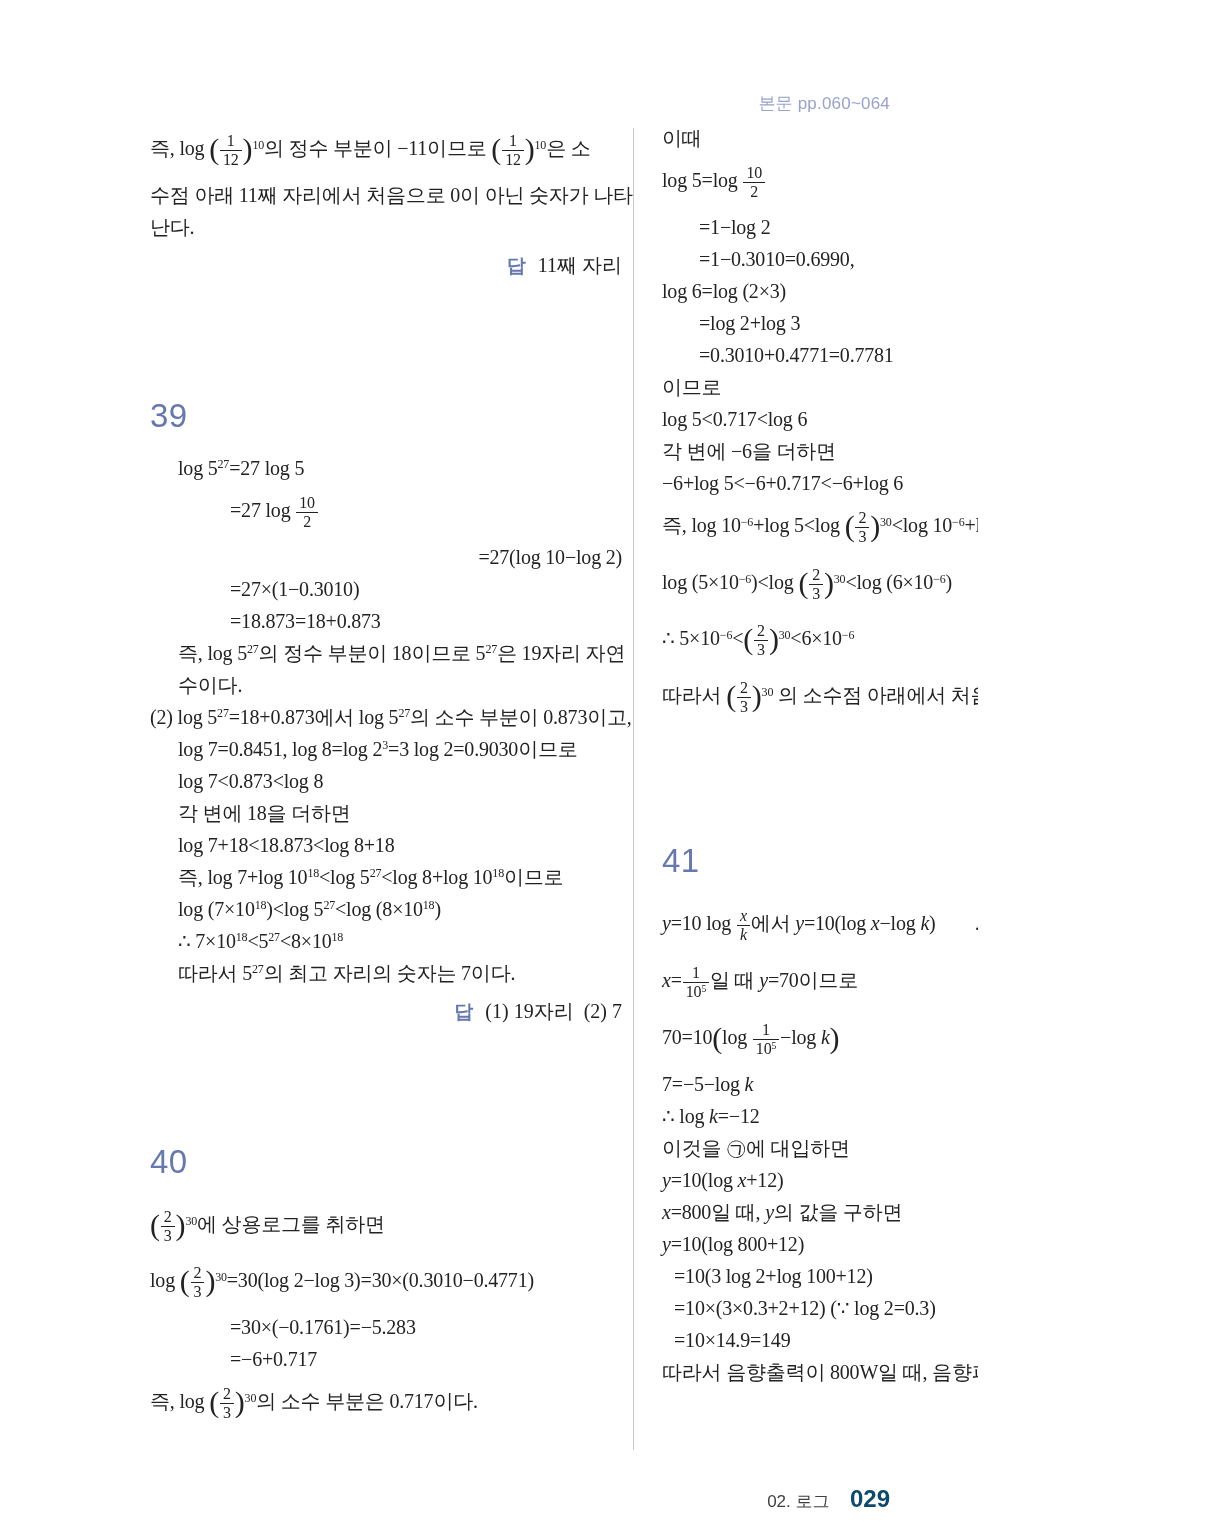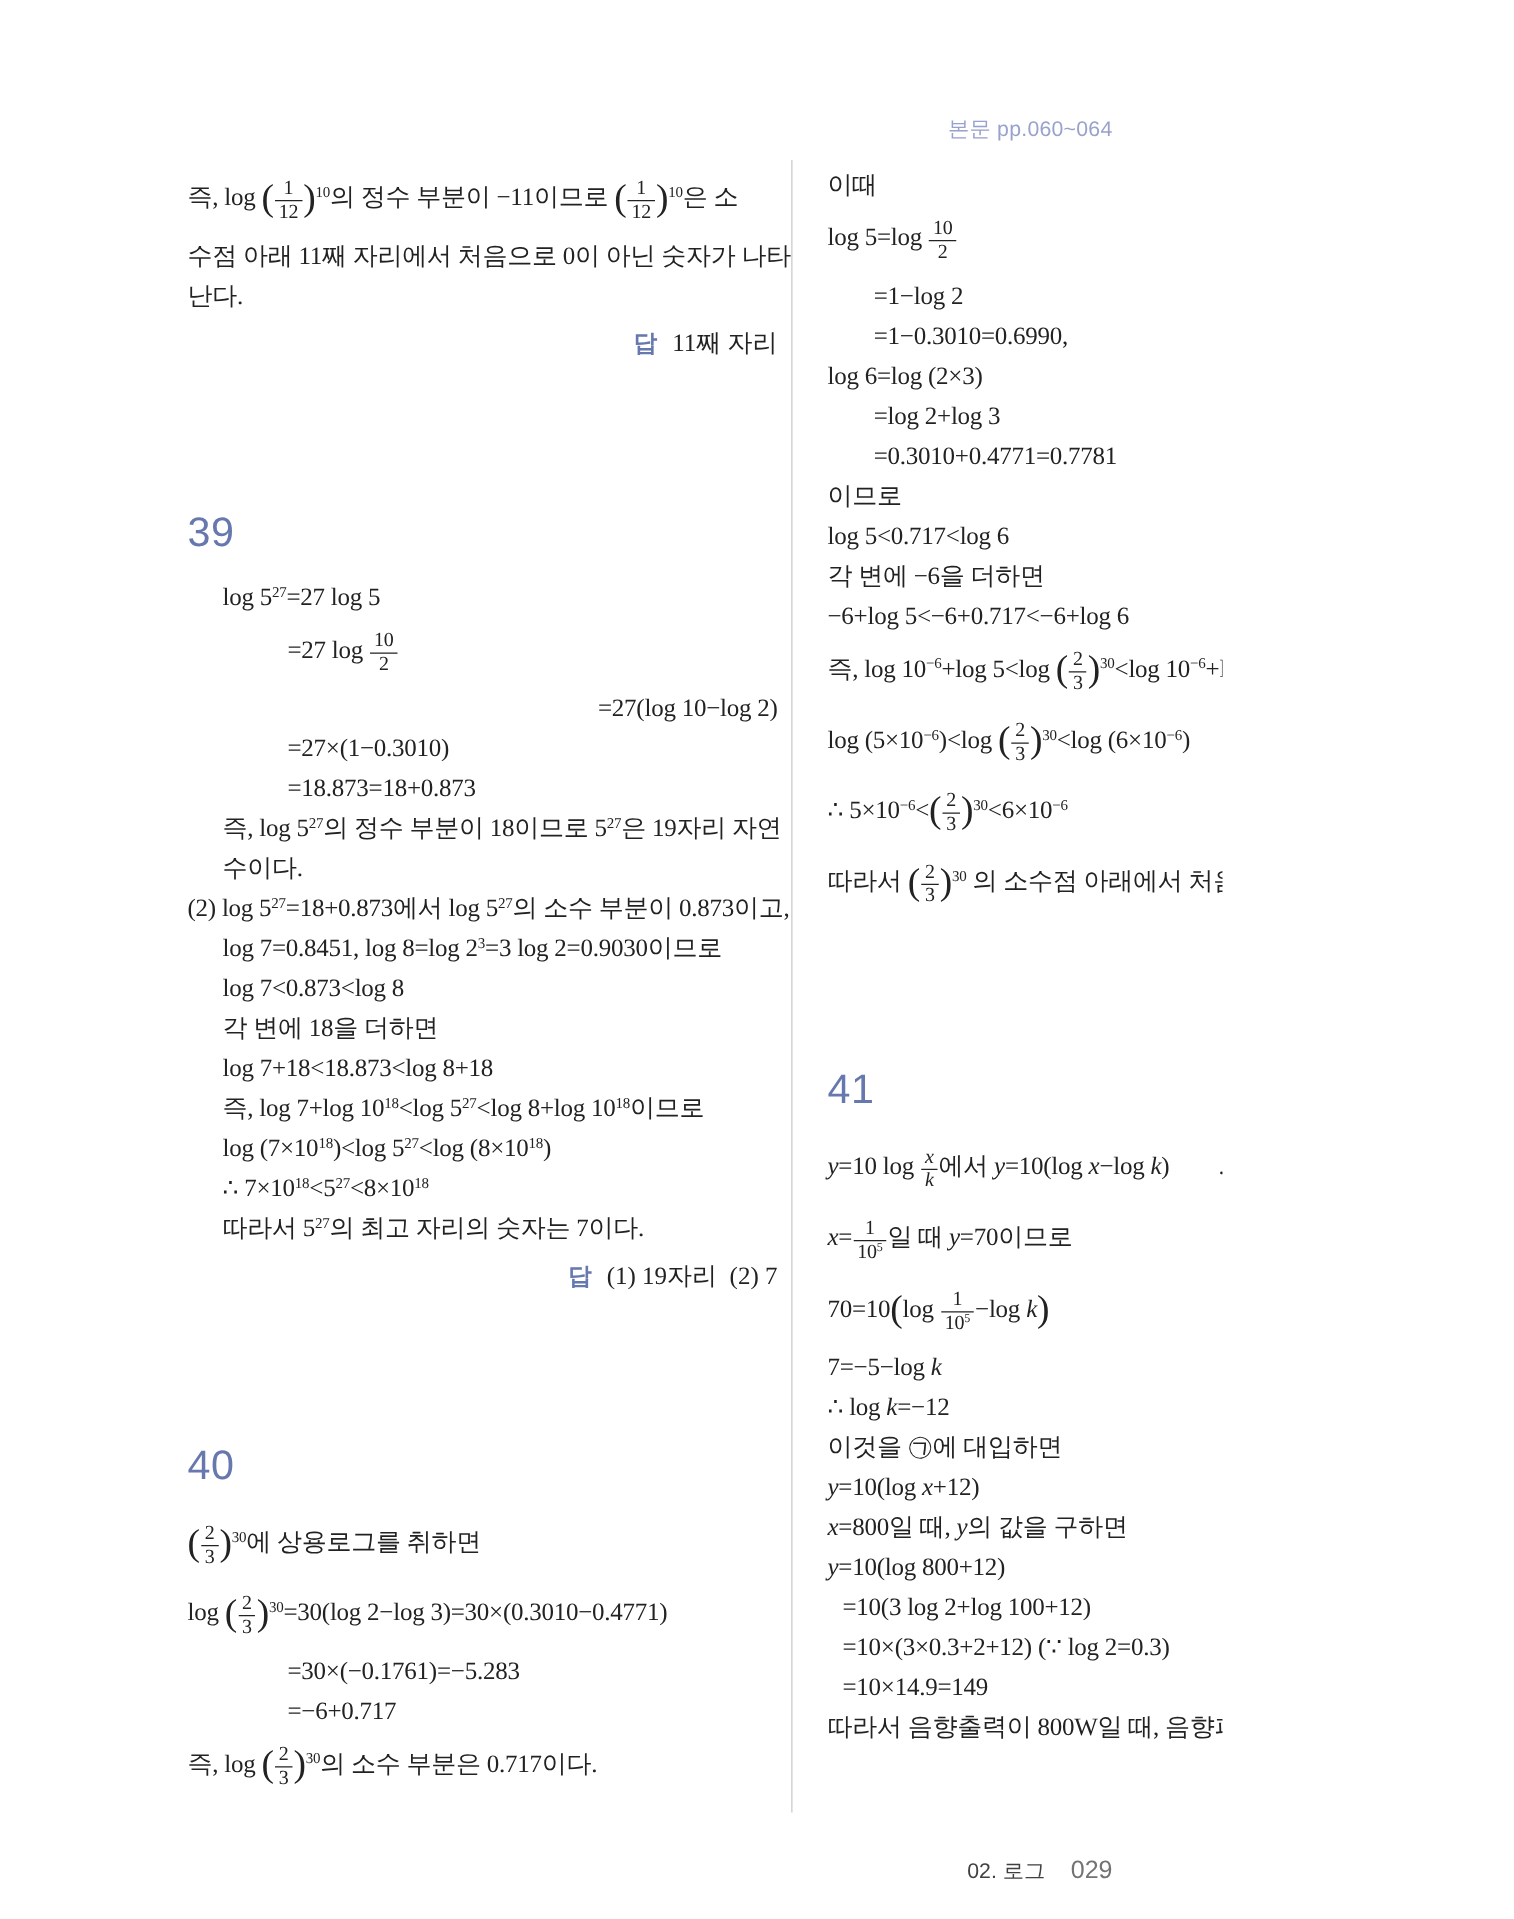--- a/index.html
+++ b/index.html
@@ -2,42 +2,42 @@
 <html><head>
 <meta charset="utf-8">
 <style>
   html,body{margin:0;padding:0;background:#ffffff;}
   .page{position:relative;width:978px;height:1535px;background:#ffffff;overflow:hidden;
         font-family:"Liberation Serif","DejaVu Serif",serif;color:#222;margin-top:40px;}
   .page-header{position:absolute;top:52px;right:88px;
         font-family:"Liberation Sans","DejaVu Sans",sans-serif;
         font-size:17px;color:#98a2cc;letter-spacing:0.2px;}
   .divider{position:absolute;left:633px;top:88px;width:1px;height:1322px;background:#c9c9c9;}
-  .column{position:absolute;top:92px;}
+  .column{position:absolute;top:82px;}
   .col-left{left:150px;width:472px;}
   .col-right{left:662px;width:462px;}
   .line{font-size:20px;line-height:32px;white-space:nowrap;letter-spacing:-0.2px;}
   .line.tall{padding:10px 0;}
   .heading{font-family:"Liberation Sans","DejaVu Sans",sans-serif;font-size:33px;font-weight:400;
         color:#6678ad;letter-spacing:0.5px;margin:112px 0 14px 0;line-height:44px;}
   .heading.sm{margin-top:74px;}
   .answer{text-align:right;font-size:20px;line-height:32px;margin-top:6px;}
   .answer .lbl{color:#6678ad;font-family:"Liberation Sans","DejaVu Sans",sans-serif;
         font-weight:700;font-size:19px;margin-right:12px;}
   .frac{display:inline-block;vertical-align:-0.6em;text-align:center;font-size:0.8em;
         line-height:1.12;margin:0 1px;}
   .frac .fnum{display:block;padding:0 3px;}
   .frac .fden{display:block;border-top:1px solid #222;padding:0 3px;}
   .bp{font-size:1.5em;vertical-align:-0.12em;line-height:0;}
   sup{font-size:0.6em;line-height:0;vertical-align:0.55em;}
   i{font-style:italic;}
   .page-footer{position:absolute;top:1445px;right:88px;
         font-family:"Liberation Sans","DejaVu Sans",sans-serif;}
   .footer-chapter{font-size:17px;color:#404040;margin-right:16px;}
-  .footer-page{font-size:20px;font-weight:400;color:#737373;}
+  .footer-page{font-size:24px;font-weight:700;color:#0c4a6e;}
 </style>
 </head>
 <body>
 
 <div class="page">
   <div class="page-header">본문 pp.060~064</div>
   <div class="divider"></div>
   <div class="column col-left">
       <div class="line tall">즉, log <span class="bp">(</span><span class="frac"><span class="fnum">1</span><span class="fden">12</span></span><span class="bp">)</span><sup>10</sup>의 정수 부분이 −11이므로 <span class="bp">(</span><span class="frac"><span class="fnum">1</span><span class="fden">12</span></span><span class="bp">)</span><sup>10</sup>은 소</div>
       <div class="line">수점 아래 11째 자리에서 처음으로 0이 아닌 숫자가 나타</div>

